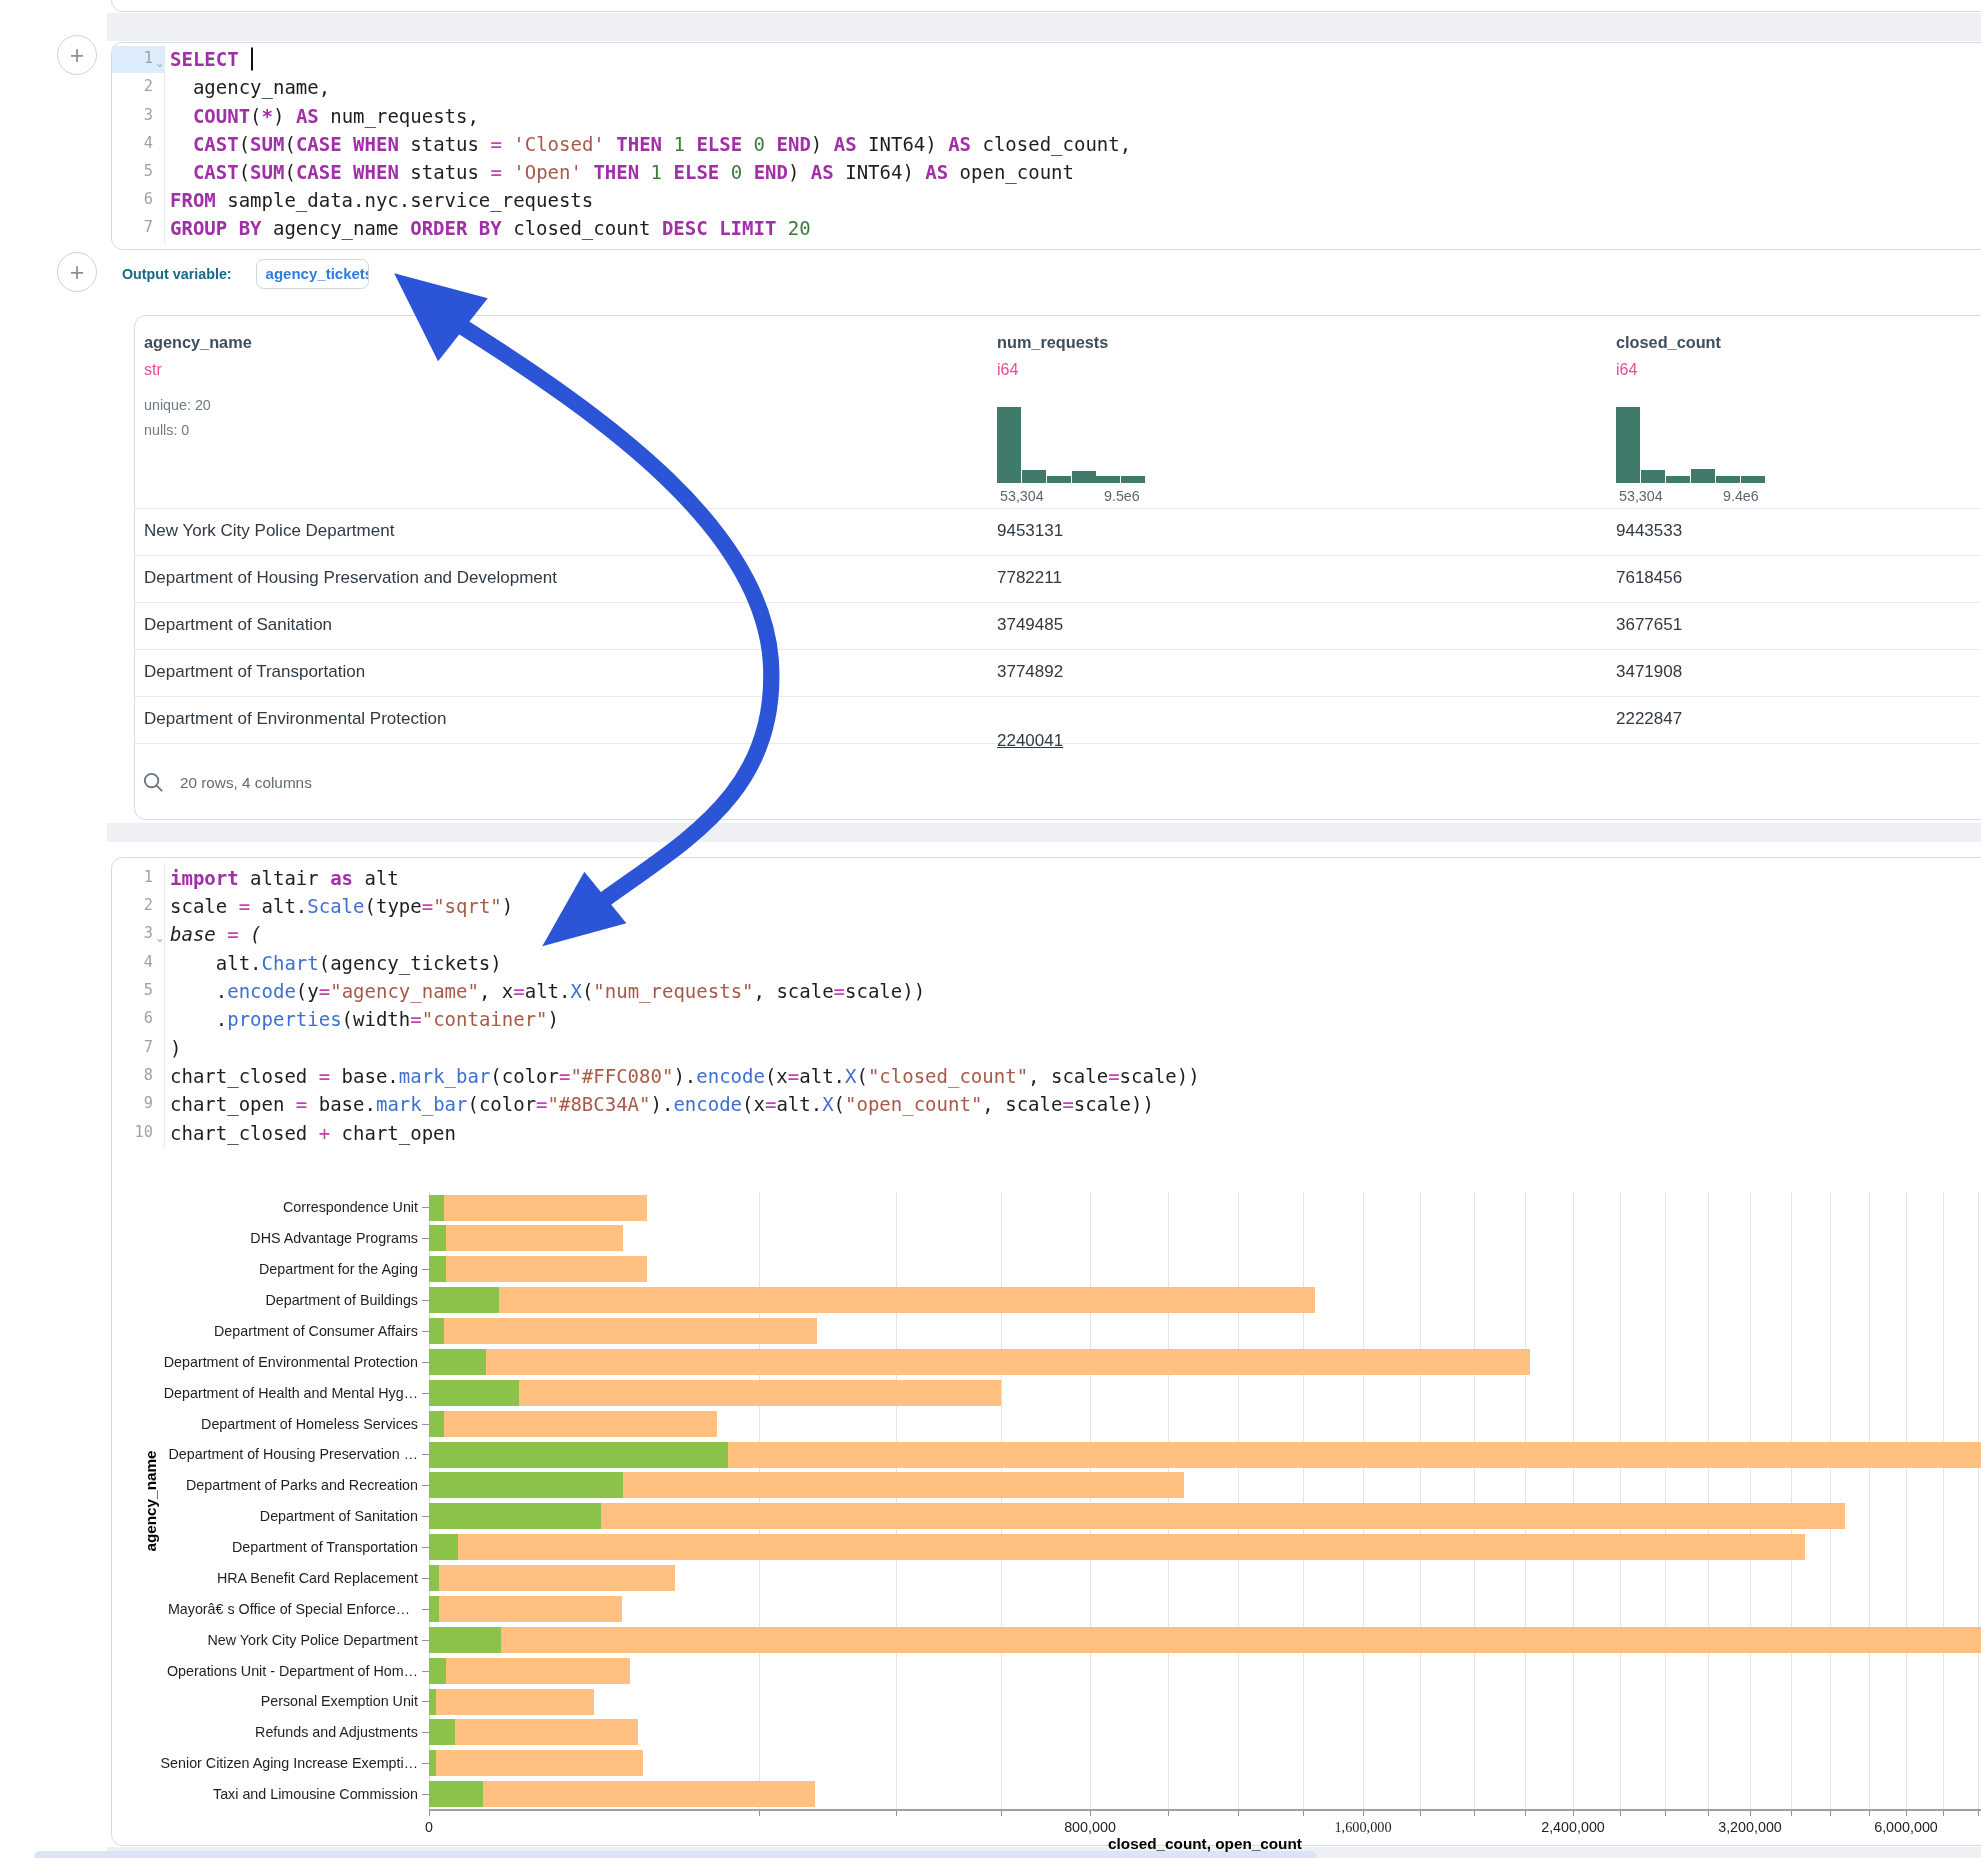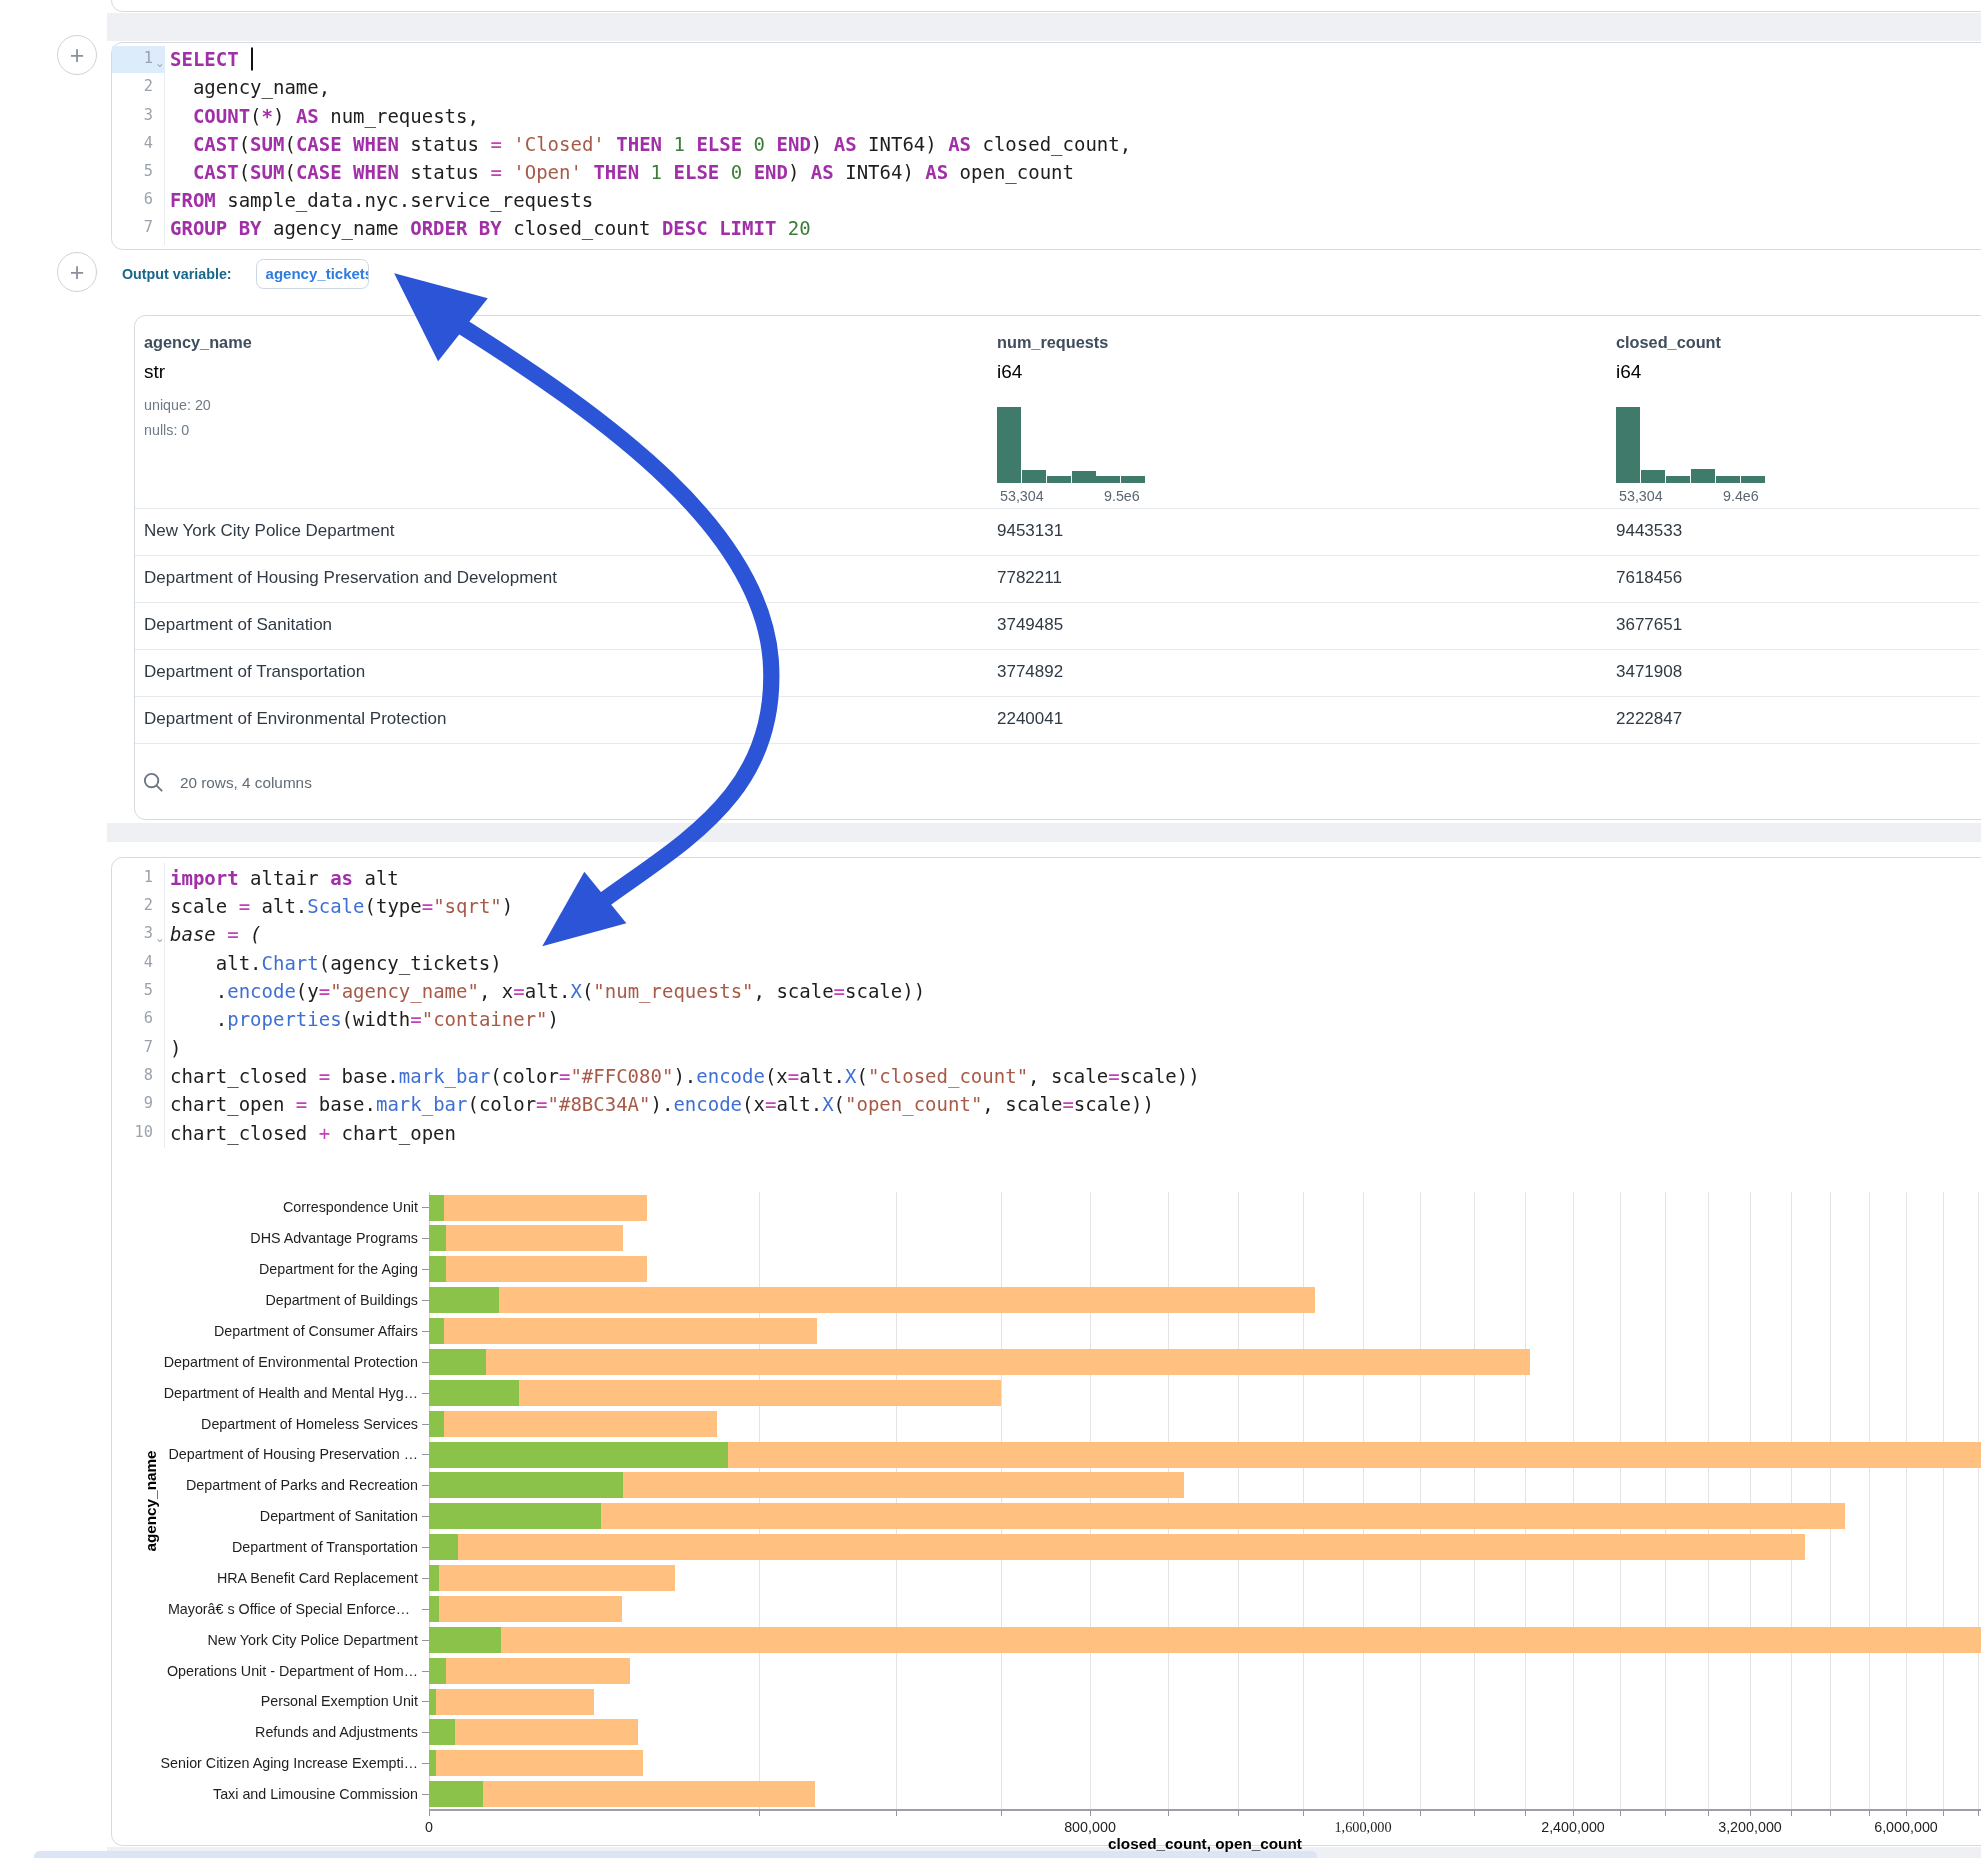--- a/index.html
+++ b/index.html
@@ -21,21 +21,21 @@
   .tok-s{color:#a85a48;}
   .tok-n{color:#3a7d36;}
   .tok-f{color:#3e6fd4;}
   .tok-o{color:#c341b5;}
   .tok-d{color:#1e1e1e;}
   .outvar-label{position:absolute;font-size:14.3px;font-weight:bold;color:#19688a;transform:translateY(-50%);}
   .outvar-tag{position:absolute;height:30px;width:113px;border:1.4px solid #ccd6e2;border-radius:7.6px;background:#fff;
               box-sizing:border-box;overflow:hidden;white-space:nowrap;color:#2f7ce0;font-size:15px;font-weight:bold;
               line-height:27px;padding-left:8.6px;transform:translateY(-50%);}
   .colname{position:absolute;font-size:16.3px;font-weight:bold;color:#3f4e5c;}
-  .coltype{position:absolute;font-size:19px;color:#000000;}
+  .coltype{position:absolute;font-size:16px;color:#ec4899;}
   .colstat{position:absolute;font-size:14.3px;color:#6e7a87;}
   .histbar{position:absolute;background:#3f7a6a;}
   .histlab{position:absolute;font-size:14.3px;color:#5b6672;}
   .rowsep{position:absolute;height:1px;background:#e7eaee;}
   .cellt{position:absolute;font-size:17px;color:#2f3a45;transform:translateY(-50%);white-space:nowrap;}
   .footer-text{position:absolute;font-size:15.3px;color:#5f6b77;transform:translateY(-50%);}
   .grid{position:absolute;width:1px;background:#e4e4e4;}
   .axisline{position:absolute;background:#9aa0a6;}
   .tickmark{position:absolute;background:#8f959b;}
   .ylab{position:absolute;font-size:14.3px;color:#1f1f1f;text-align:right;transform:translateY(-50%);white-space:nowrap;}
@@ -122,21 +122,21 @@
       <div class="cellt" style="left: 144px; top: 578px;">Department of Housing Preservation and Development</div>
       <div class="cellt" style="left: 997px; top: 578px;">7782211</div>
       <div class="cellt" style="left: 1616px; top: 578px;">7618456</div>
       <div class="cellt" style="left: 144px; top: 625px;">Department of Sanitation</div>
       <div class="cellt" style="left: 997px; top: 625px;">3749485</div>
       <div class="cellt" style="left: 1616px; top: 625px;">3677651</div>
       <div class="cellt" style="left: 144px; top: 672px;">Department of Transportation</div>
       <div class="cellt" style="left: 997px; top: 672px;">3774892</div>
       <div class="cellt" style="left: 1616px; top: 672px;">3471908</div>
       <div class="cellt" style="left: 144px; top: 719px;">Department of Environmental Protection</div>
-      <div class="cellt" style="left: 997px; top: 719px;">2240041</div>
+      <div class="cellt" style="left: 997px; top: 741px; text-decoration: underline;">2240041</div>
       <div class="cellt" style="left: 1616px; top: 719px;">2222847</div>
     </div>
 
   <svg class="overlay" style="left:141px;top:770px;" width="25" height="25" viewBox="0 0 26 26">
     <circle cx="11" cy="11" r="7" fill="none" stroke="#6d7884" stroke-width="2"></circle>
     <line x1="16" y1="16" x2="22" y2="22" stroke="#6d7884" stroke-width="2"></line>
   </svg>
   <div class="footer-text" style="left:180px;top:783px;">20 rows, 4 columns</div>
 
   <div class="panel" style="left:111px;top:857px;width:1887px;height:989px;"></div>

